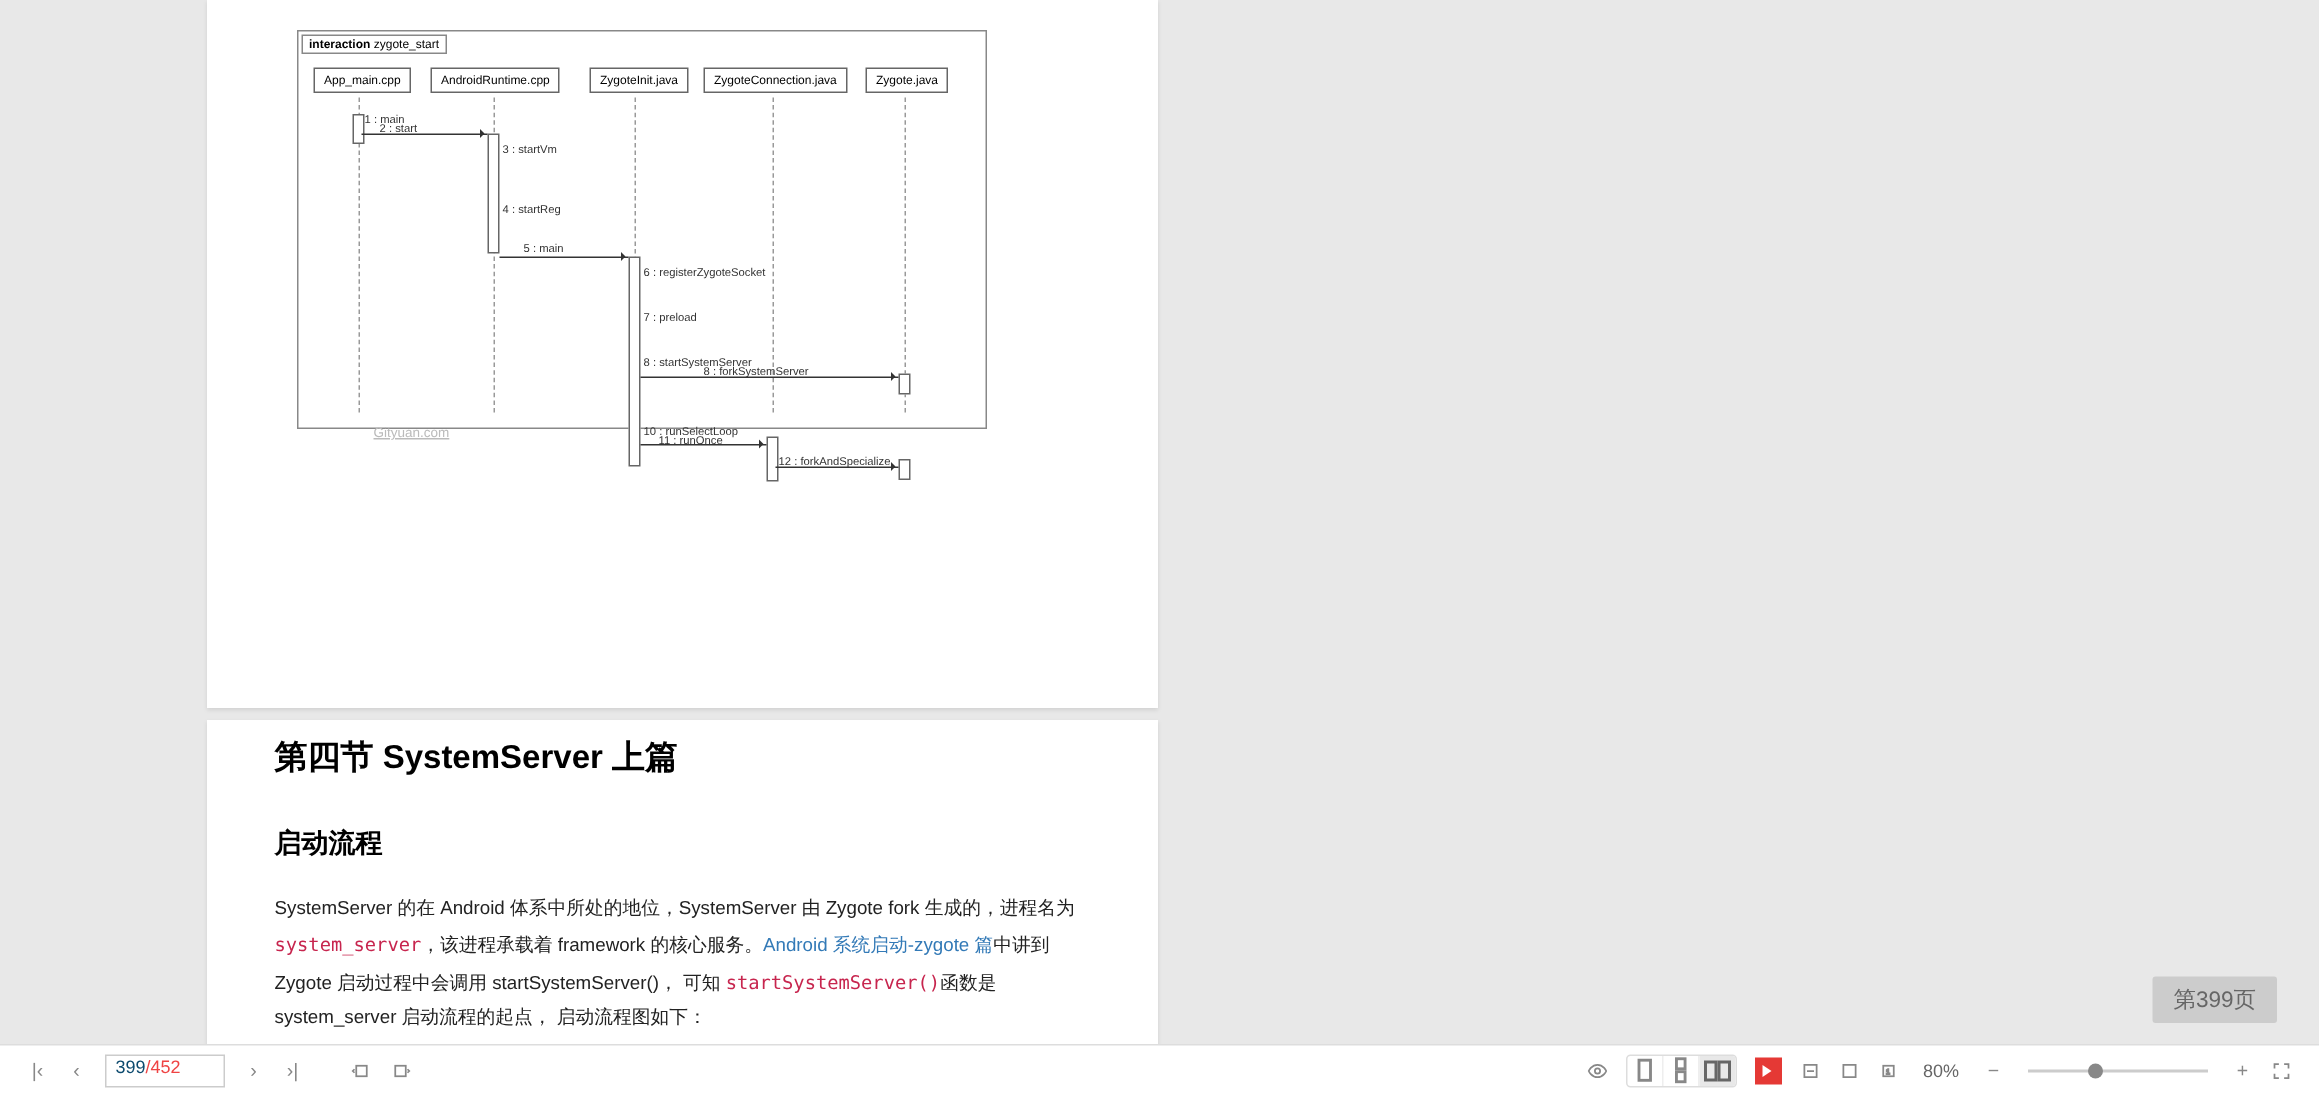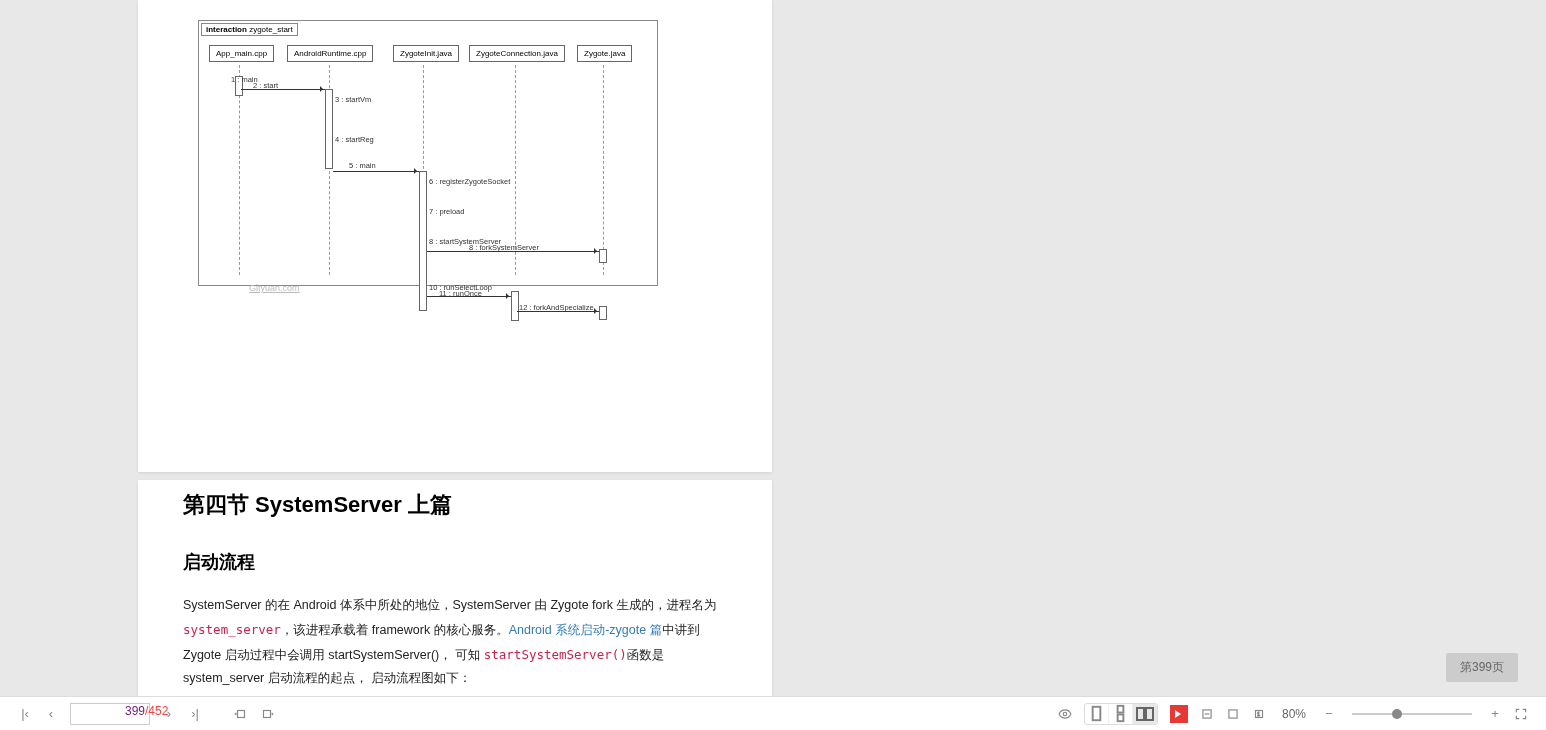--- a/index.html
+++ b/index.html
@@ -20,25 +20,25 @@
 .watermark{position:absolute;color:#bbb;font-size:9px;}
 h1.title { font-size: 22px; font-weight: bold; margin-bottom: 30px; }
 h2.sub { font-size: 18px; font-weight: bold; margin-bottom: 20px; }
 .body-text { font-size: 12.5px; line-height: 1.9; color: #222; }
 .red-code { color: #c7254e; font-family: monospace; margin-top: 46px; }
 .blue-link { color: #337ab7; }
 .bottom-bar { position:absolute; bottom:0; left:0; right:0; height:34px; background:#fff; border-top:1px solid #ddd; display:flex; align-items:center; padding:0 12px; font-size:12px; color:#666; }
 .bb-icon { width:20px; height:20px; display:inline-flex; align-items:center; justify-content:center; margin:0 3px; cursor:pointer; color:#888; font-size:13px; }
 .bb-icon svg{width:14px;height:14px;}
 .page-input { width:80px; height:22px; border:1px solid #ccc; font-size:12px; text-align:left; padding:0 6px; margin:0 6px;}
-.page-input .cur{color:#701a75;margin-left:48px;} .page-input .tot{color:#ef4444;}
+.page-input .cur{color:#0c4a6e;} .page-input .tot{color:#ef4444;}
 .bb-spacer { flex:1; }
 .zoom-slider{width:120px;height:2px;background:#ccc;position:relative;margin:0 10px;}
 .zoom-thumb{width:10px;height:10px;border-radius:50%;background:#888;position:absolute;top:-4px;left:40px;}
-.page-badge{position:absolute;right:28px;bottom:48px;background:#ccc;color:#666;padding:6px 14px;font-size:12px;border-radius:2px;}
+.page-badge{position:absolute;right:28px;bottom:48px;background:#ccc;color:#666;padding:6px 14px;font-size:15px;border-radius:2px;}
 .fab{position:absolute;top:10px;right:10px;width:30px;height:30px;border-radius:50%;background:#3b82f6;display:flex;align-items:center;justify-content:center;color:#fff;font-size:14px;cursor:pointer;}
 .red-play{width:18px;height:18px;background:#e53935;display:inline-flex;align-items:center;justify-content:center;margin:0 6px;}
 .red-play::after{content:'';border:4px solid transparent;border-left:6px solid #fff;margin-left:2px;}
 .view-icons{display:flex;border:1px solid #ddd;border-radius:3px;overflow:hidden;margin:0 6px;}
 .view-icons .v{width:24px;height:20px;display:flex;align-items:center;justify-content:center;border-right:1px solid #eee;}
 .view-icons .v:last-child{border-right:none;background:#e8e8e8;}
 </style>
 </head>
 <body>
 
@@ -63,21 +63,21 @@
       <div class="lifeline" style="left:130px;"></div>
       <div class="lifeline" style="left:224px;"></div>
       <div class="lifeline" style="left:316px;"></div>
       <div class="lifeline" style="left:404px;"></div>
       <div class="act-bar" style="left:36px;top:55px;height:20px;"></div>
       <div class="act-bar" style="left:126px;top:68px;height:80px;"></div>
       <div class="act-bar" style="left:220px;top:150px;height:140px;"></div>
       <div class="act-bar" style="left:312px;top:270px;height:30px;"></div>
       <div class="act-bar" style="left:400px;top:228px;height:14px;"></div>
       <div class="act-bar" style="left:400px;top:285px;height:14px;"></div>
-      <div class="msg-label" style="left:32px;top:54px;text-align:center;">1 : main</div>
+      <div class="msg-label" style="left:44px;top:54px;text-align:center;">1 : main</div>
       <div class="msg-arrow" style="left:42px;top:68px;width:84px;"></div>
       <div class="msg-label" style="left:54px;top:60px;">2 : start</div>
       <div class="msg-label" style="left:136px;top:74px;">3 : startVm</div>
       <div class="msg-label" style="left:136px;top:114px;">4 : startReg</div>
       <div class="msg-arrow" style="left:134px;top:150px;width:86px;"></div>
       <div class="msg-label" style="left:150px;top:140px;">5 : main</div>
       <div class="msg-label" style="left:230px;top:156px;">6 : registerZygoteSocket</div>
       <div class="msg-label" style="left:230px;top:186px;">7 : preload</div>
       <div class="msg-label" style="left:230px;top:216px;">8 : startSystemServer</div>
       <div class="msg-arrow" style="left:228px;top:230px;width:172px;"></div>

